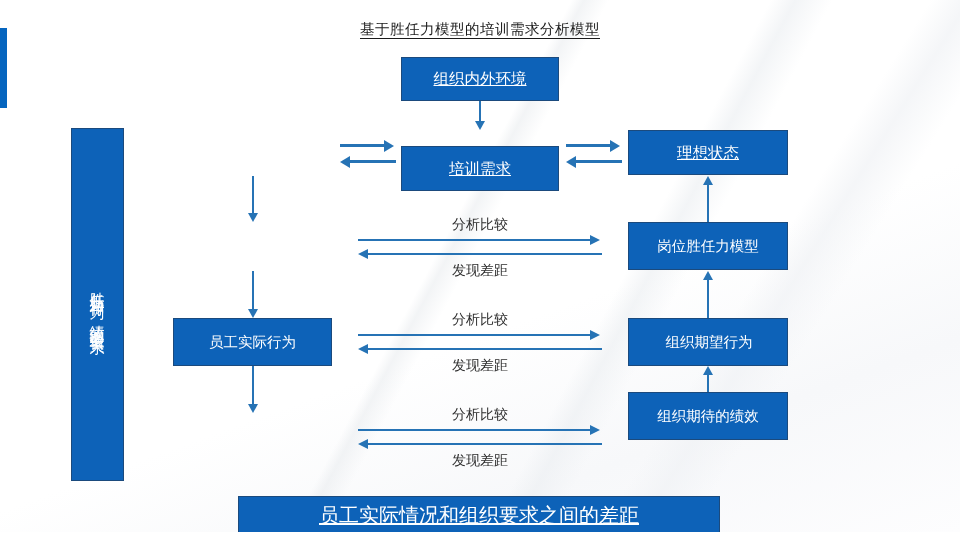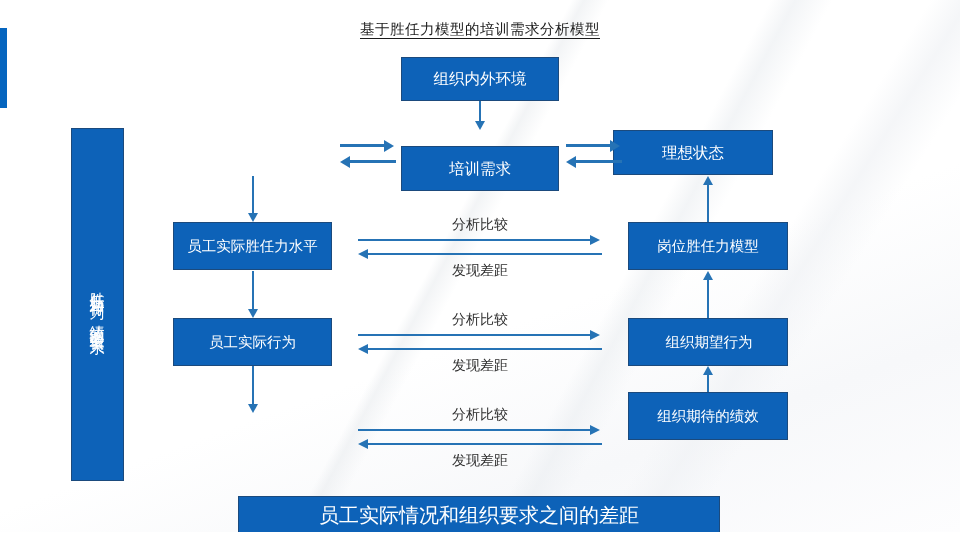--- a/index.html
+++ b/index.html
@@ -57,21 +57,21 @@
     border: 1.6px solid #1b4a7d;
     color: #ffffff;
     display: flex;
     align-items: center;
     justify-content: center;
     text-align: center;
     font-size: 14.5px;
     line-height: 1.25;
     padding: 2px 6px;
   }
-  .node.big { font-size: 15.5px; }
+  .node.big { font-size: 15.5px; text-decoration: underline; }
 
   
   .side-label {
     position: absolute;
     left: 71px;
     top: 128px;
     width: 53px;
     height: 353px;
     box-sizing: border-box;
     background: #0d62b8;
@@ -182,21 +182,21 @@
   </div>
 
   <div class="node big" style="left:401px; top:57px; width:158px; height:44px;">组织内外环境</div>
 
   <div class="vconn down" style="left:473px; top:101px; height:29px;">
     <div class="shaft"></div>
       <div class="head"></div>
   </div>
 
   <div class="node big" style="left:401px; top:130px; width:158px; height:45px;margin-top:16px;">培训需求</div>
-  <div class="node big" style="left:613px; top:130px; width:160px; height:45px;text-align:right;">理想状态</div>
+  <div class="node big" style="left:628px; top:130px; width:160px; height:45px;text-align:right;">理想状态</div>
 
   <div class="dbl-arrow" style="left:340px; top:138px; width:56px;">
     <div class="line" style="left:0; top:6px; width:46px;"></div>
     <div class="tip right" style="left:44px; top:1.5px;"></div>
     <div class="line" style="left:10px; top:22px; width:46px;"></div>
     <div class="tip left" style="left:0px; top:17.5px;"></div>
   </div>
   <div class="dbl-arrow" style="left:566px; top:138px; width:56px;">
     <div class="line" style="left:0; top:6px; width:46px;"></div>
     <div class="tip right" style="left:44px; top:1.5px;"></div>
@@ -223,21 +223,20 @@
   </div>
   <div class="vconn up" style="left:701px; top:271px; height:47px;">
     <div class="shaft"></div>
       <div class="head"></div>
   </div>
   <div class="vconn up" style="left:701px; top:366px; height:47px;">
     <div class="shaft"></div>
       <div class="head"></div>
   </div>
 
-  <div class="node" style="left:173px; top:222px; width:159px; height:48px;">员工实际胜任力水平</div>
   <div class="node" style="left:628px; top:222px; width:160px; height:48px;">岗位胜任力模型</div>
 
   <div class="compare" style="left:358px; top:216px; width:244px;">
     <div class="lbl top">分析比较</div>
     <div class="arrow-row r1">
       <div class="bar" style="left:0; width:234px;"></div>
       <div class="tip right" style="left:232px;"></div>
     </div>
     <div class="arrow-row r2">
       <div class="bar" style="left:10px; width:234px;"></div>

